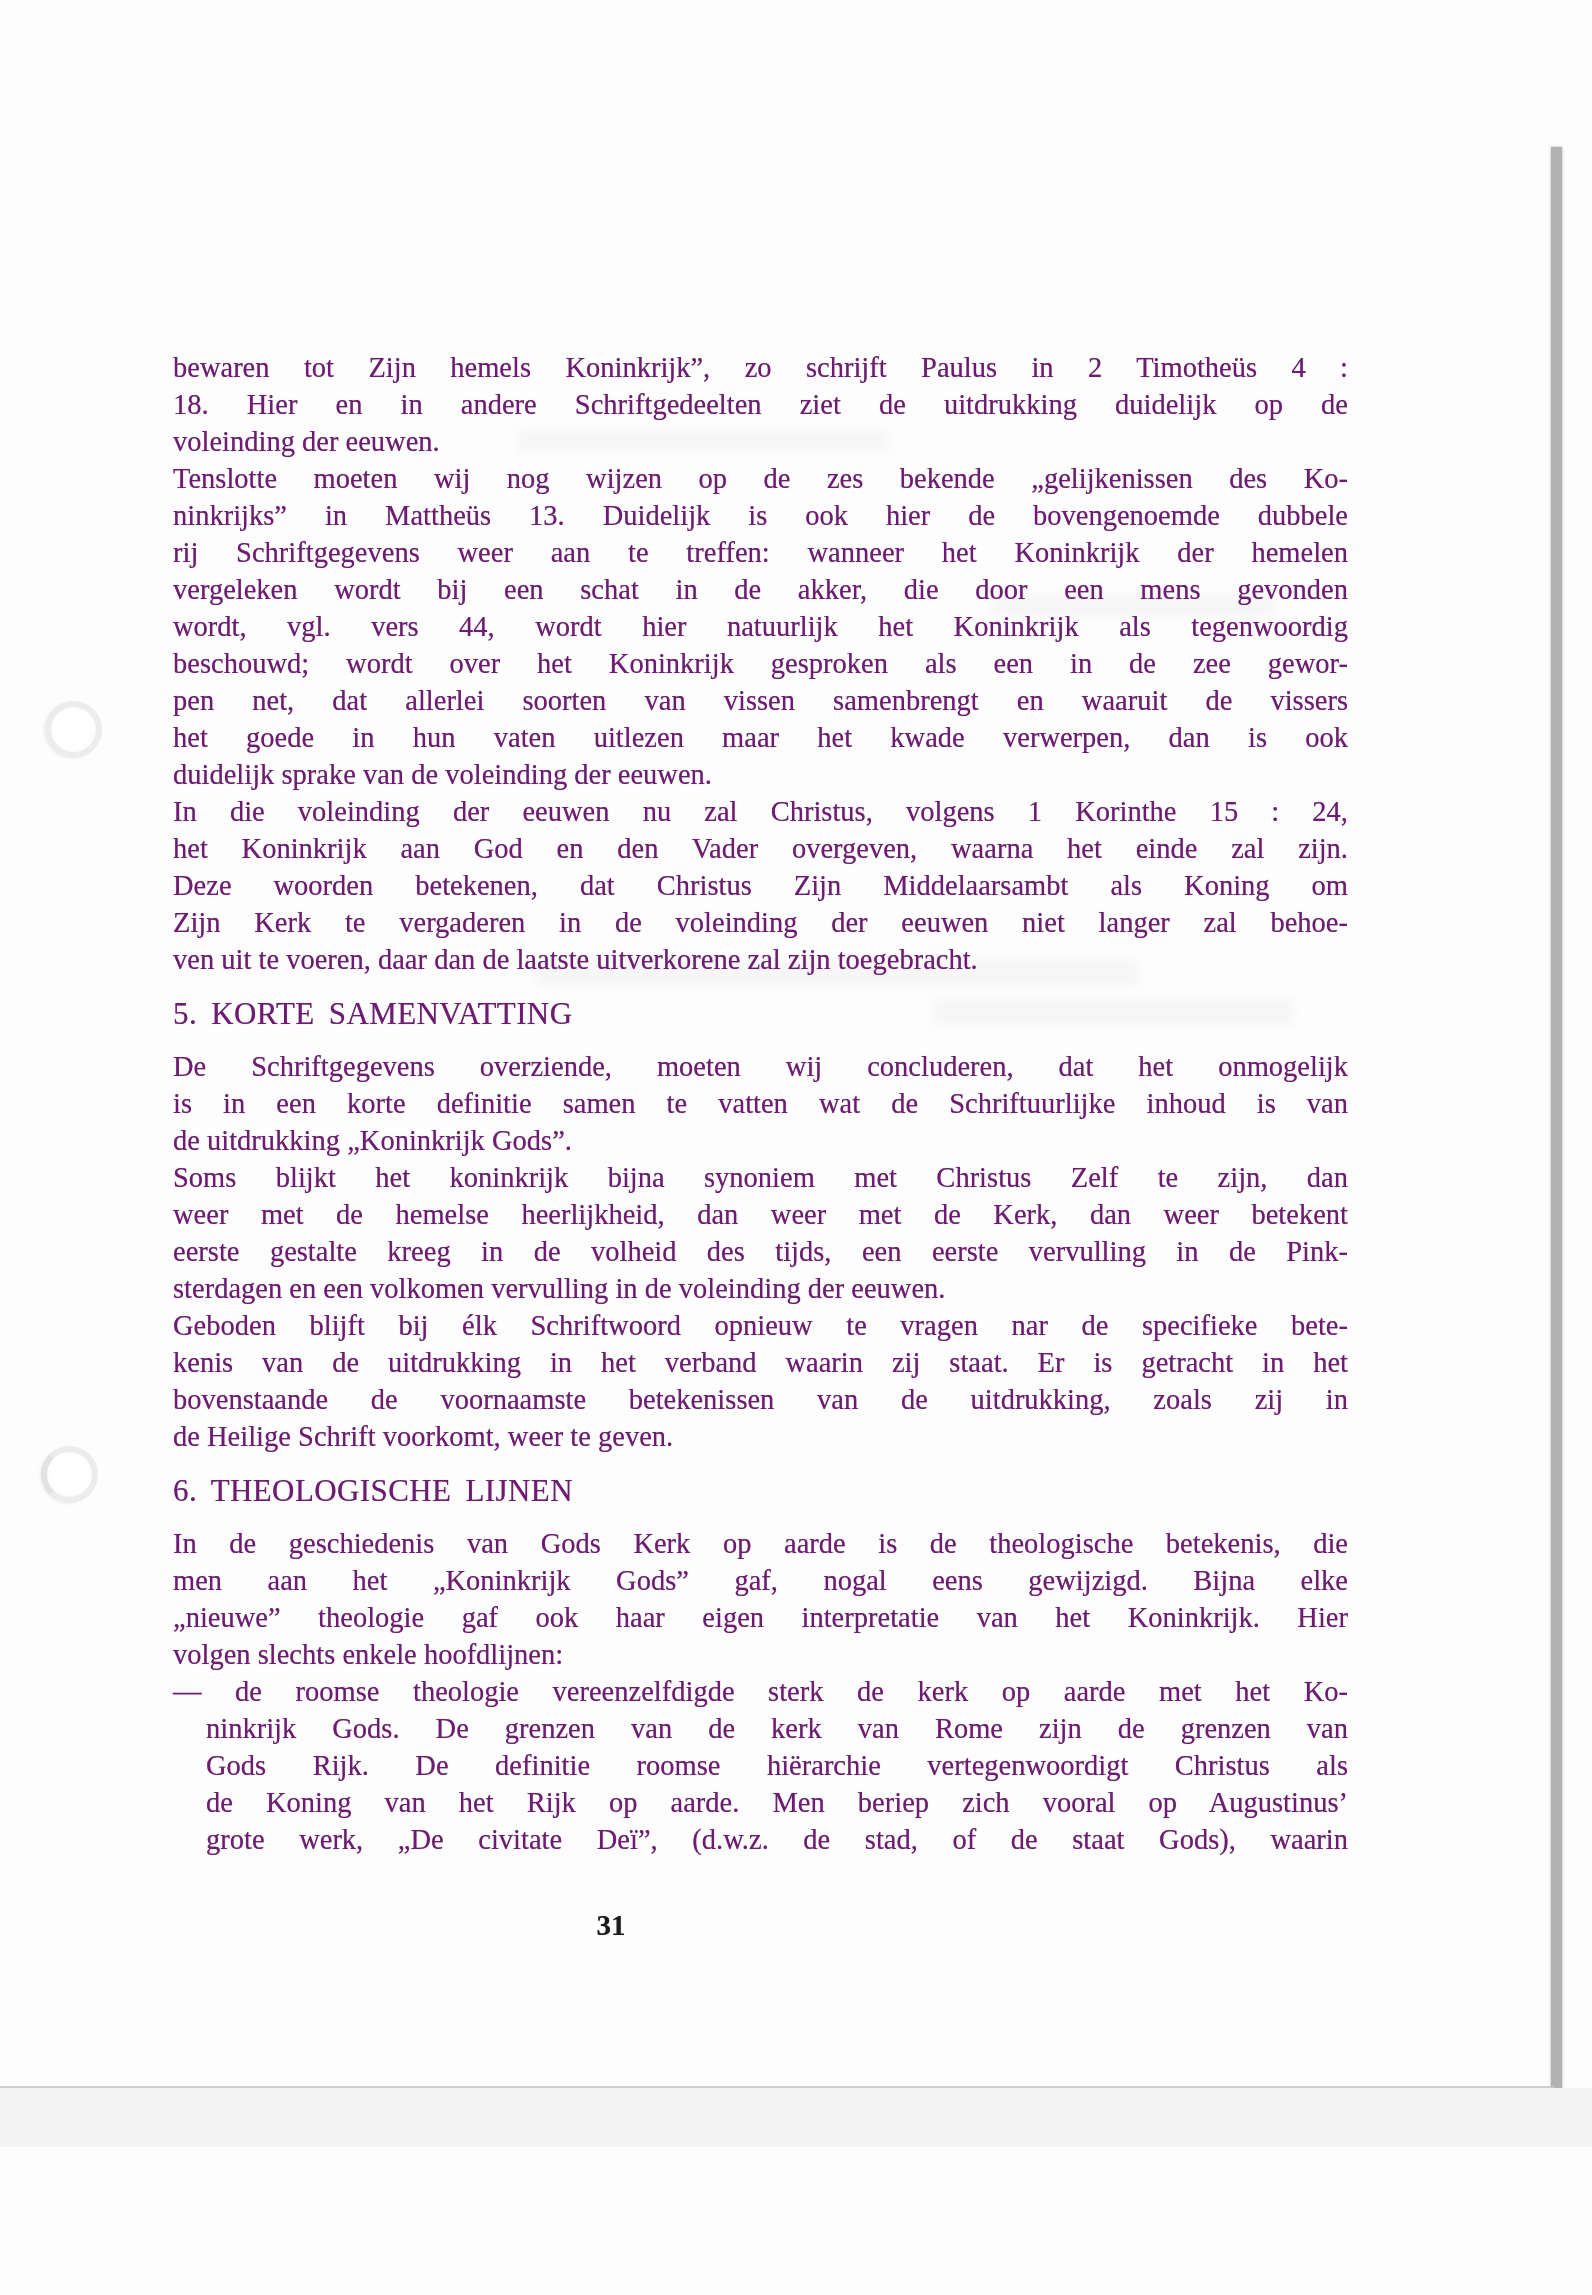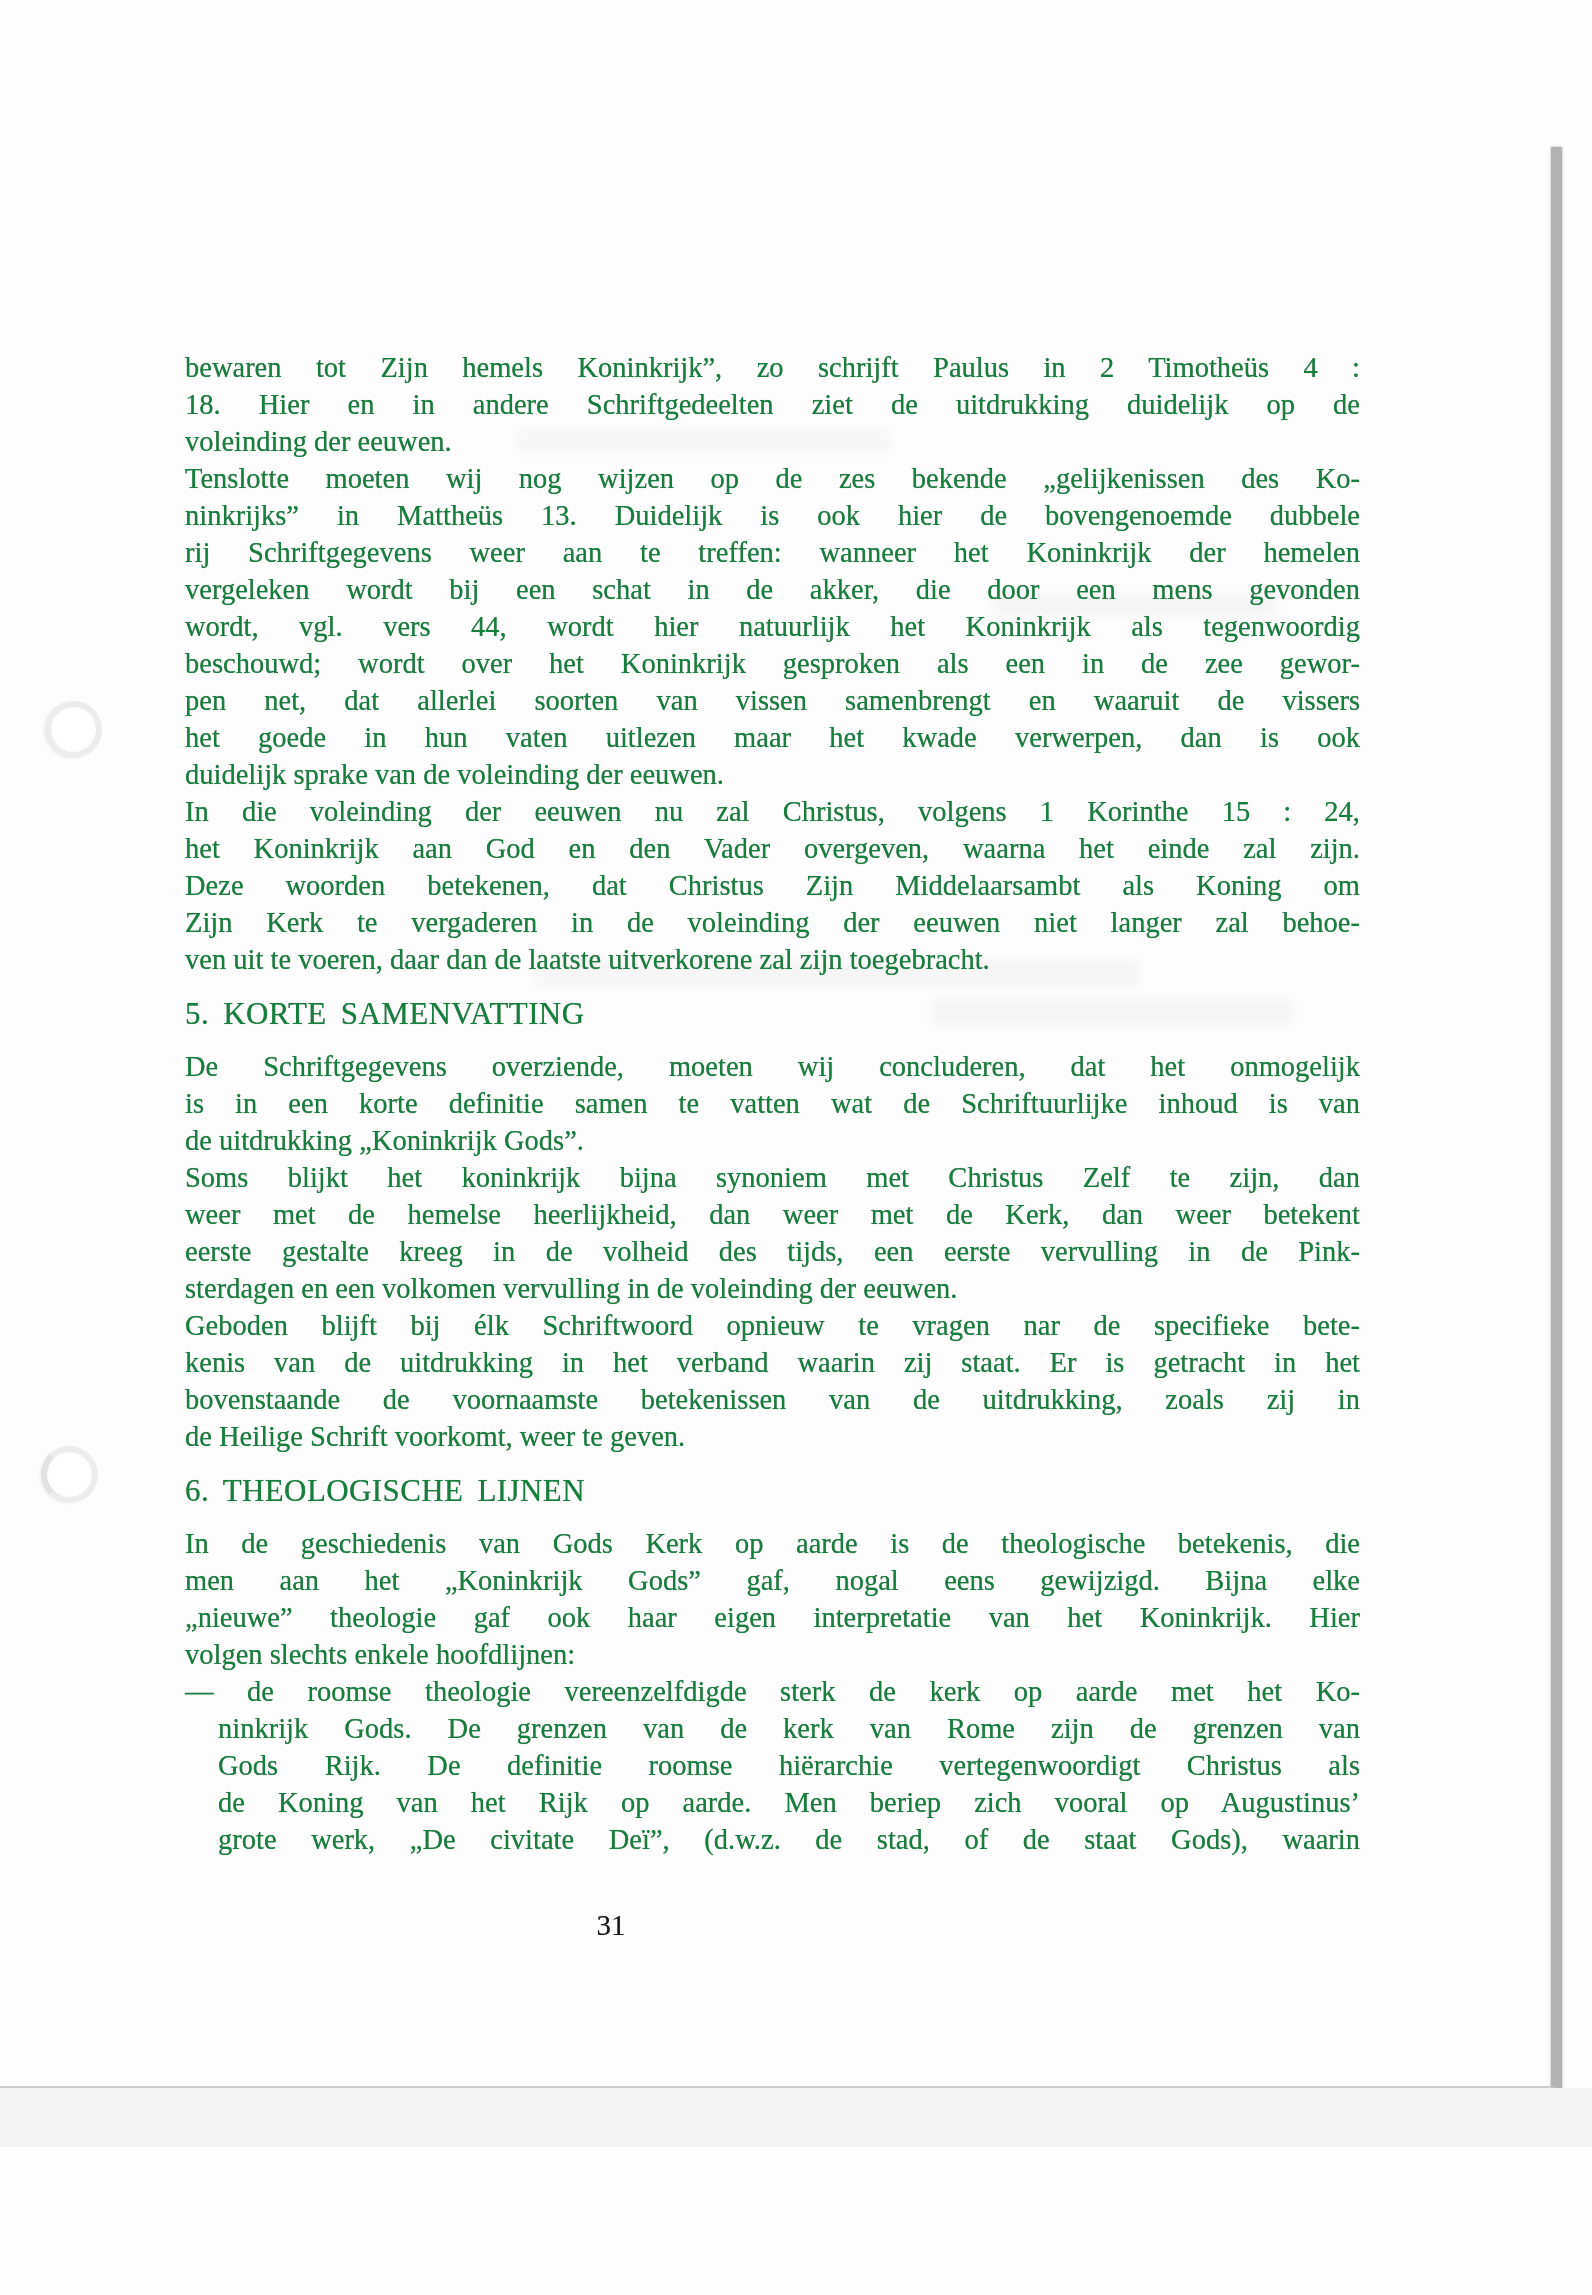--- a/index.html
+++ b/index.html
@@ -11,26 +11,26 @@
     width: 1592px;
     height: 2295px;
     position: relative;
     background: #fdfdfd;
     overflow: hidden;
     font-family: "Liberation Serif", "DejaVu Serif", serif;
   }
   
   .text-column {
     position: absolute;
-    left: 185px;
+    left: 173px;
     top: 349px;
     width: 1175px;
     font-size: 28.5px;
     line-height: 37px;
-    color: #15803d;
+    color: #701a75;
     text-shadow: 0 0 0.7px rgba(20,20,20,0.55);
   }
   .block { margin: 0; }
   .line {
     display: block;
     height: 37px;
     line-height: 37px;
     text-align: justify;
     text-align-last: justify;
   }
@@ -49,21 +49,21 @@
     text-align: left;
     text-align-last: left;
   }
   
   .page-number {
     position: absolute;
     left: 559px;
     top: 1909px;
     width: 104px;
     text-align: center;
-    font-weight: normal;
+    font-weight: bold;
     font-size: 29px;
     color: #1a1a1a;
     text-shadow: 0 0 0.7px rgba(20,20,20,0.55);
   }
   
   .punch-hole {
     position: absolute;
     width: 45px;
     height: 45px;
     border: 6px solid #ececec;

